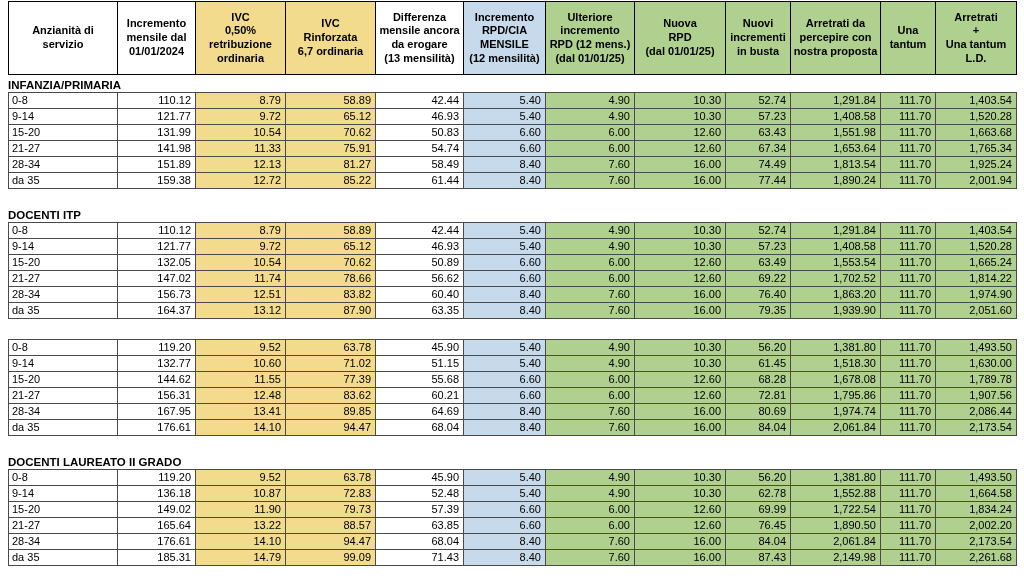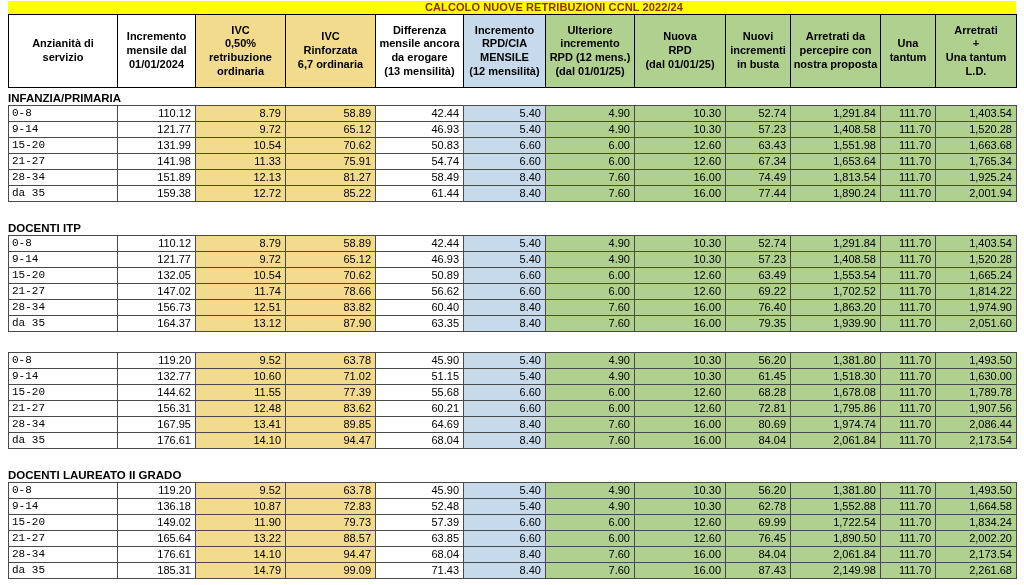--- a/index.html
+++ b/index.html
@@ -35,35 +35,34 @@
   .section-label{
     height:13px;line-height:13px;font-size:11.5px;font-weight:bold;
   }
   .section{margin-top:4px;}
   .section + .section{margin-top:20px;}
   table.data{width:1008px;border:1px solid #1a1a1a;}
   table.data td{
     height:15px;border:1px solid #4a4a4a;
     font-size:11px;line-height:15px;overflow:hidden;white-space:nowrap;
   }
-  td.lbl{text-align:left;padding:0 2px 0 3px;font-family:Liberation Mono, monospace;}
+  td.lbl{text-align:left;padding:0 2px 0 3px;}
   td.num{text-align:right;padding:0 4px 0 2px;}
 
   
   .w{background:#ffffff;}
   .tan{background:var(--tan,#f2db8d);}
   .blue{background:var(--blue,#c6daeb);}
   .grn{background:var(--grn,#afd08f);}
 </style>
 </head>
 <body>
 
 <div class="wrap">
 
-  <div class="title">CALCOLO NUOVE RETRIBUZIONI CCNL 2022/24</div>
 
   <table class="hdr">
     <colgroup>
         <col style="width: 109px;">
         <col style="width: 78px;">
         <col style="width: 90px;">
         <col style="width: 90px;">
         <col style="width: 88px;">
         <col style="width: 82px;">
         <col style="width: 89px;">

